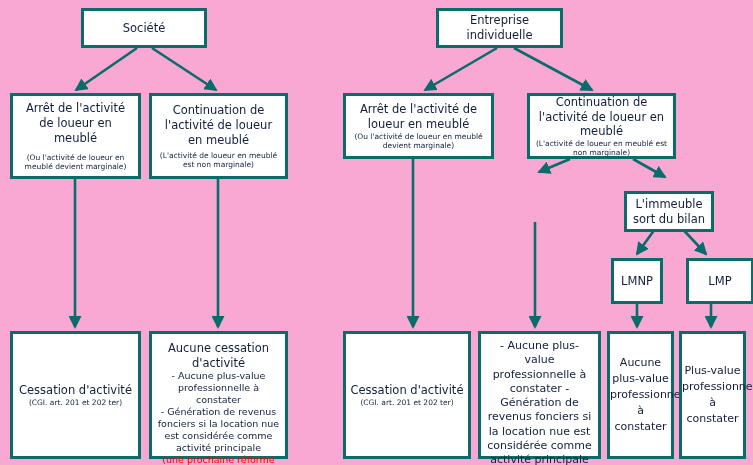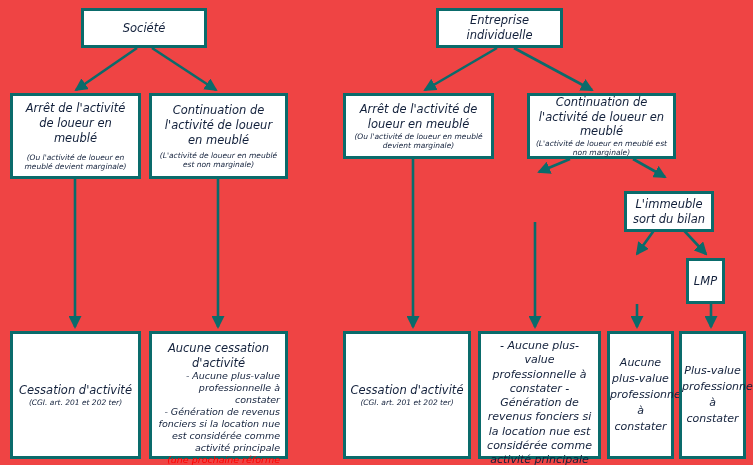--- a/index.html
+++ b/index.html
@@ -4,24 +4,23 @@
 <style>
   html, body {
     margin: 0;
     padding: 0;
     background: #d5d5d5;
   }
   #canvas {
     position: relative;
     width: 753px;
     height: 465px;
-    background: #ef4444;
+    background: #f9a8d4;
     font-family: "DejaVu Sans", sans-serif;
     overflow: hidden;
-    font-style: italic;
   }
   svg.edges {
     position: absolute;
     left: 0;
     top: 0;
     width: 753px;
     height: 465px;
     pointer-events: none;
   }
   .node {
@@ -45,21 +44,21 @@
   }
   .t-tiny {
     font-size: 7.5px;
     line-height: 1.2;
     color: #12203b;
     padding: 0 3px;
   }
   .t-body {
     font-size: 9.5px;
     line-height: 1.25;
-    text-align: right;
+    text-align: center;
     width: 100%;
     padding: 0 5px;
     box-sizing: border-box;
     color: #12203b;
   }
   .t-body-c {
     font-size: 11px;
     line-height: 1.3;
     text-align: center;
     width: 100%;
@@ -159,22 +158,25 @@
   <div class="node" style="left:527px; top:93px; width:149px; height:66px;">
     <div class="t-main">Continuation de l'activité de loueur en meublé</div>
     <div class="t-tiny">(L'activité de loueur en meublé est non marginale)</div>
   </div>
 
 
   <div class="node" style="left:624px; top:191px; width:90px; height:41px;">
     <div class="t-main">L'immeuble sort du bilan</div>
   </div>
 
+  <div class="node" style="left:611px; top:258px; width:52px; height:46px;">
+    <div class="t-main">LMNP</div>
+  </div>
 
-  <div class="node" style="left:686px; top:258px; width:39px; height:46px;">
+  <div class="node" style="left:686px; top:258px; width:68px; height:46px;">
     <div class="t-main">LMP</div>
   </div>
 
   <div class="node" style="left:343px; top:331px; width:128px; height:128px;">
     <div class="t-main">Cessation d'activité</div>
     <div class="t-tiny">(CGI. art. 201 et 202 ter)</div>
   </div>
 
   <div class="node" style="left:478px; top:331px; width:123px; height:128px; justify-content:flex-start; padding-top:5px;">
     <div class="t-body-c">- Aucune plus-value professionnelle à constater - Génération de revenus fonciers si la location nue est considérée comme activité principale</div>

